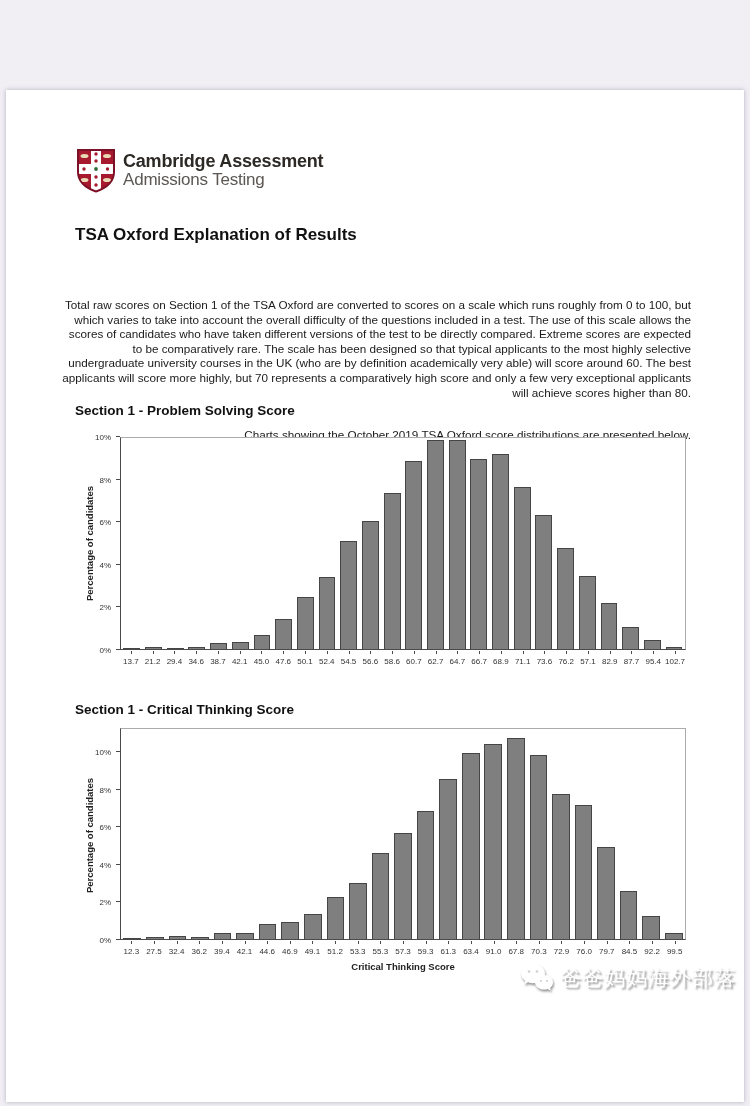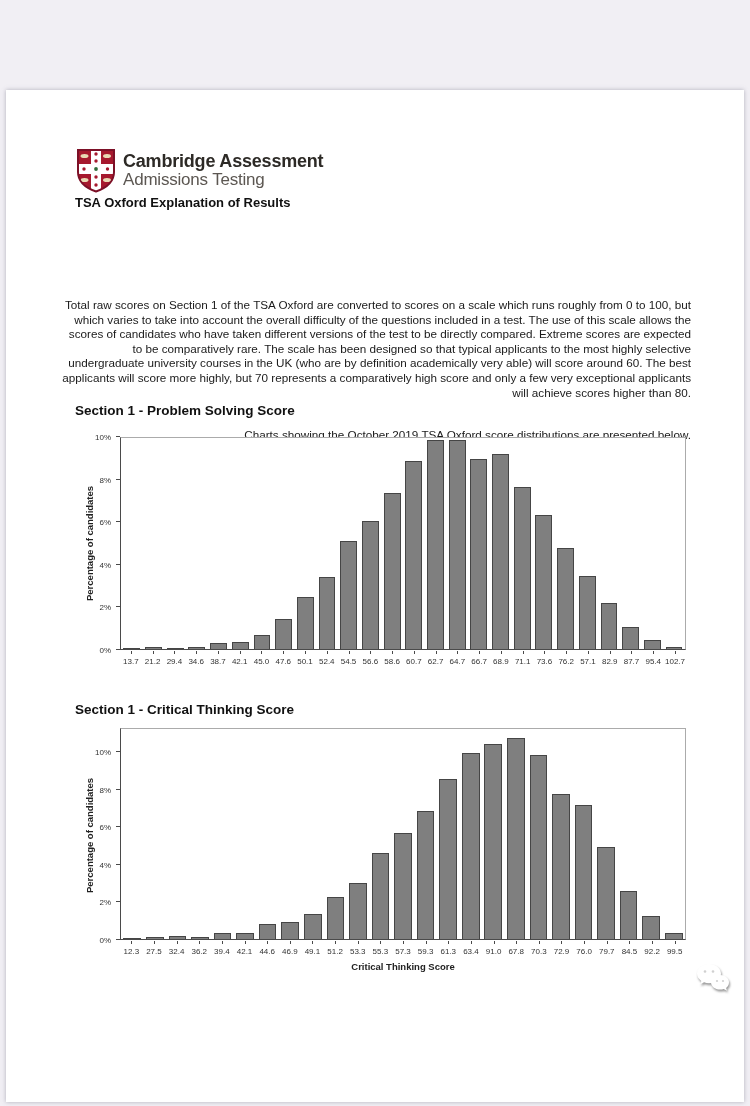--- a/index.html
+++ b/index.html
@@ -16,21 +16,21 @@
     background:#ffffff;
     box-shadow:0 0 4px rgba(110,110,130,0.5);
   }
   
   .logo-row { position:absolute; left:70px; top:58px; display:flex; align-items:center; }
   .logo-shield { flex:0 0 auto; }
   .logo-text { margin-left:7px; line-height:1.06; }
   .logo-line1 { font-weight:bold; font-size:18px; color:#2d2a26; letter-spacing:-0.2px; }
   .logo-line2 { font-weight:normal; font-size:17px; color:#5c5752; letter-spacing:-0.2px; }
 
-  .doc-title { position:absolute; left:69px; top:105px; font-size:13px; font-weight:bold; color:#111; }
+  .doc-title { position:absolute; left:69px; top:135px; font-size:17px; font-weight:bold; color:#111; }
 
   .para { position:absolute; left:52px; width:633px; font-size:11.7px; line-height:14.6px; color:#1a1a1a; text-align:right;margin-top:47px; }
   .para1 { top:161px; }
   .para2 { top:291px; }
 
   .section-heading { position:absolute; left:69px; font-size:13.5px; font-weight:bold; color:#111; }
   .sec1 { top:313px; }
   .sec2 { top:612px; }
 
   
@@ -373,13 +373,14 @@
 
 <div class="watermark">
   <svg class="wm-icon" width="34" height="32" viewBox="0 0 34 32">
     <path fill="#ffffff" d="M13,2 C6.4,2 1,6.3 1,11.6 C1,14.6 2.7,17.2 5.3,18.9 L4.2,22.3 L8.1,20.3 C9.6,20.8 11.2,21.2 13,21.2 C19.6,21.2 25,16.9 25,11.6 C25,6.3 19.6,2 13,2 Z"></path>
     <circle cx="9" cy="9.5" r="1.3" fill="rgba(150,150,150,0.45)"></circle>
     <circle cx="17" cy="9.5" r="1.3" fill="rgba(150,150,150,0.45)"></circle>
     <path fill="#ffffff" d="M24,13 C18.9,13 15,16.3 15,20.3 C15,24.3 18.9,27.6 24,27.6 C25.3,27.6 26.6,27.4 27.7,27 L31,28.7 L30.1,25.9 C32,24.6 33,22.6 33,20.3 C33,16.3 29.1,13 24,13 Z"></path>
     <circle cx="21" cy="19" r="1.1" fill="rgba(150,150,150,0.45)"></circle>
     <circle cx="27" cy="19" r="1.1" fill="rgba(150,150,150,0.45)"></circle>
   </svg>
+  <span class="wm-text">爸爸妈妈海外部落</span>
 </div>
 
 </body></html>

